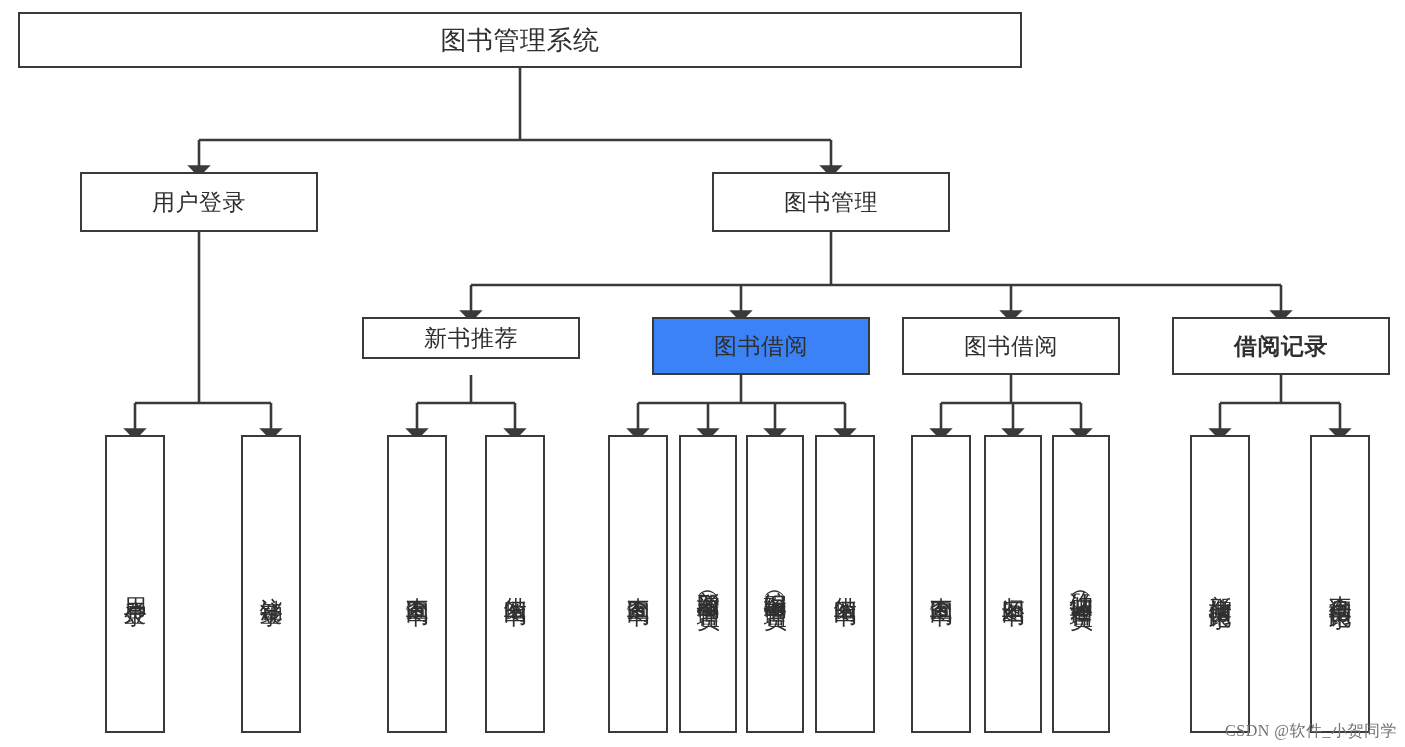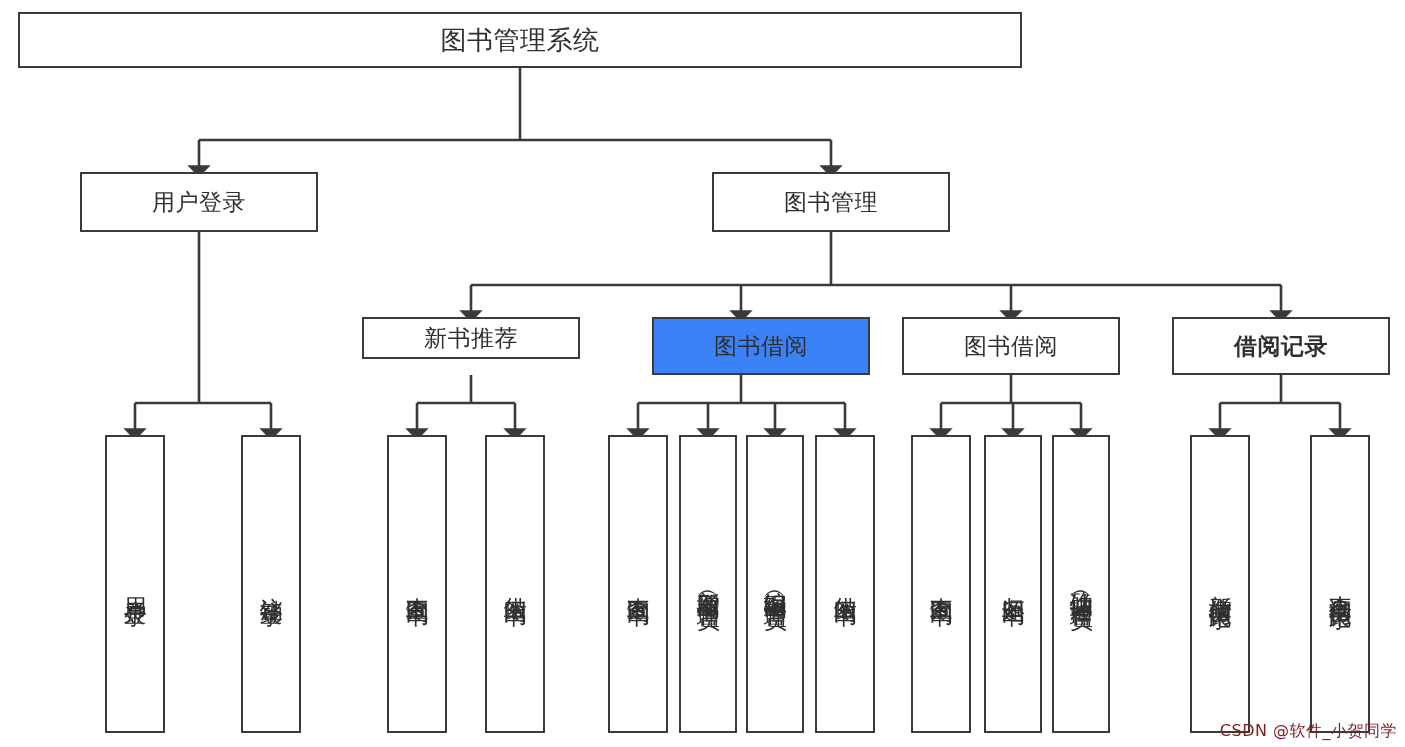--- a/index.html
+++ b/index.html
@@ -62,24 +62,25 @@
     font-size: 23px;
     line-height: 1.02;
     letter-spacing: 2.5px;
     text-align: center;
   }
   #watermark {
     position: absolute;
     right: 8px;
     bottom: 5px;
     font-size: 16px;
-    color: #7f1d1d;
+    color: #737373;
     z-index: 5;
     white-space: nowrap;
     letter-spacing: 0.5px;
+    font-family: Liberation Serif, serif;
   }
 </style>
 </head>
 <body>
 
 <div id="canvas">
   <svg id="edges" viewBox="0 0 1405 747" xmlns="http://www.w3.org/2000/svg">
     <defs>
       <marker id="arrowhead" markerWidth="7" markerHeight="9" refX="2.2" refY="4.5" orient="auto" markerUnits="strokeWidth">
         <path d="M0,0 L4.6,4.5 L0,9 Z" fill="#3a3a3a"></path>

